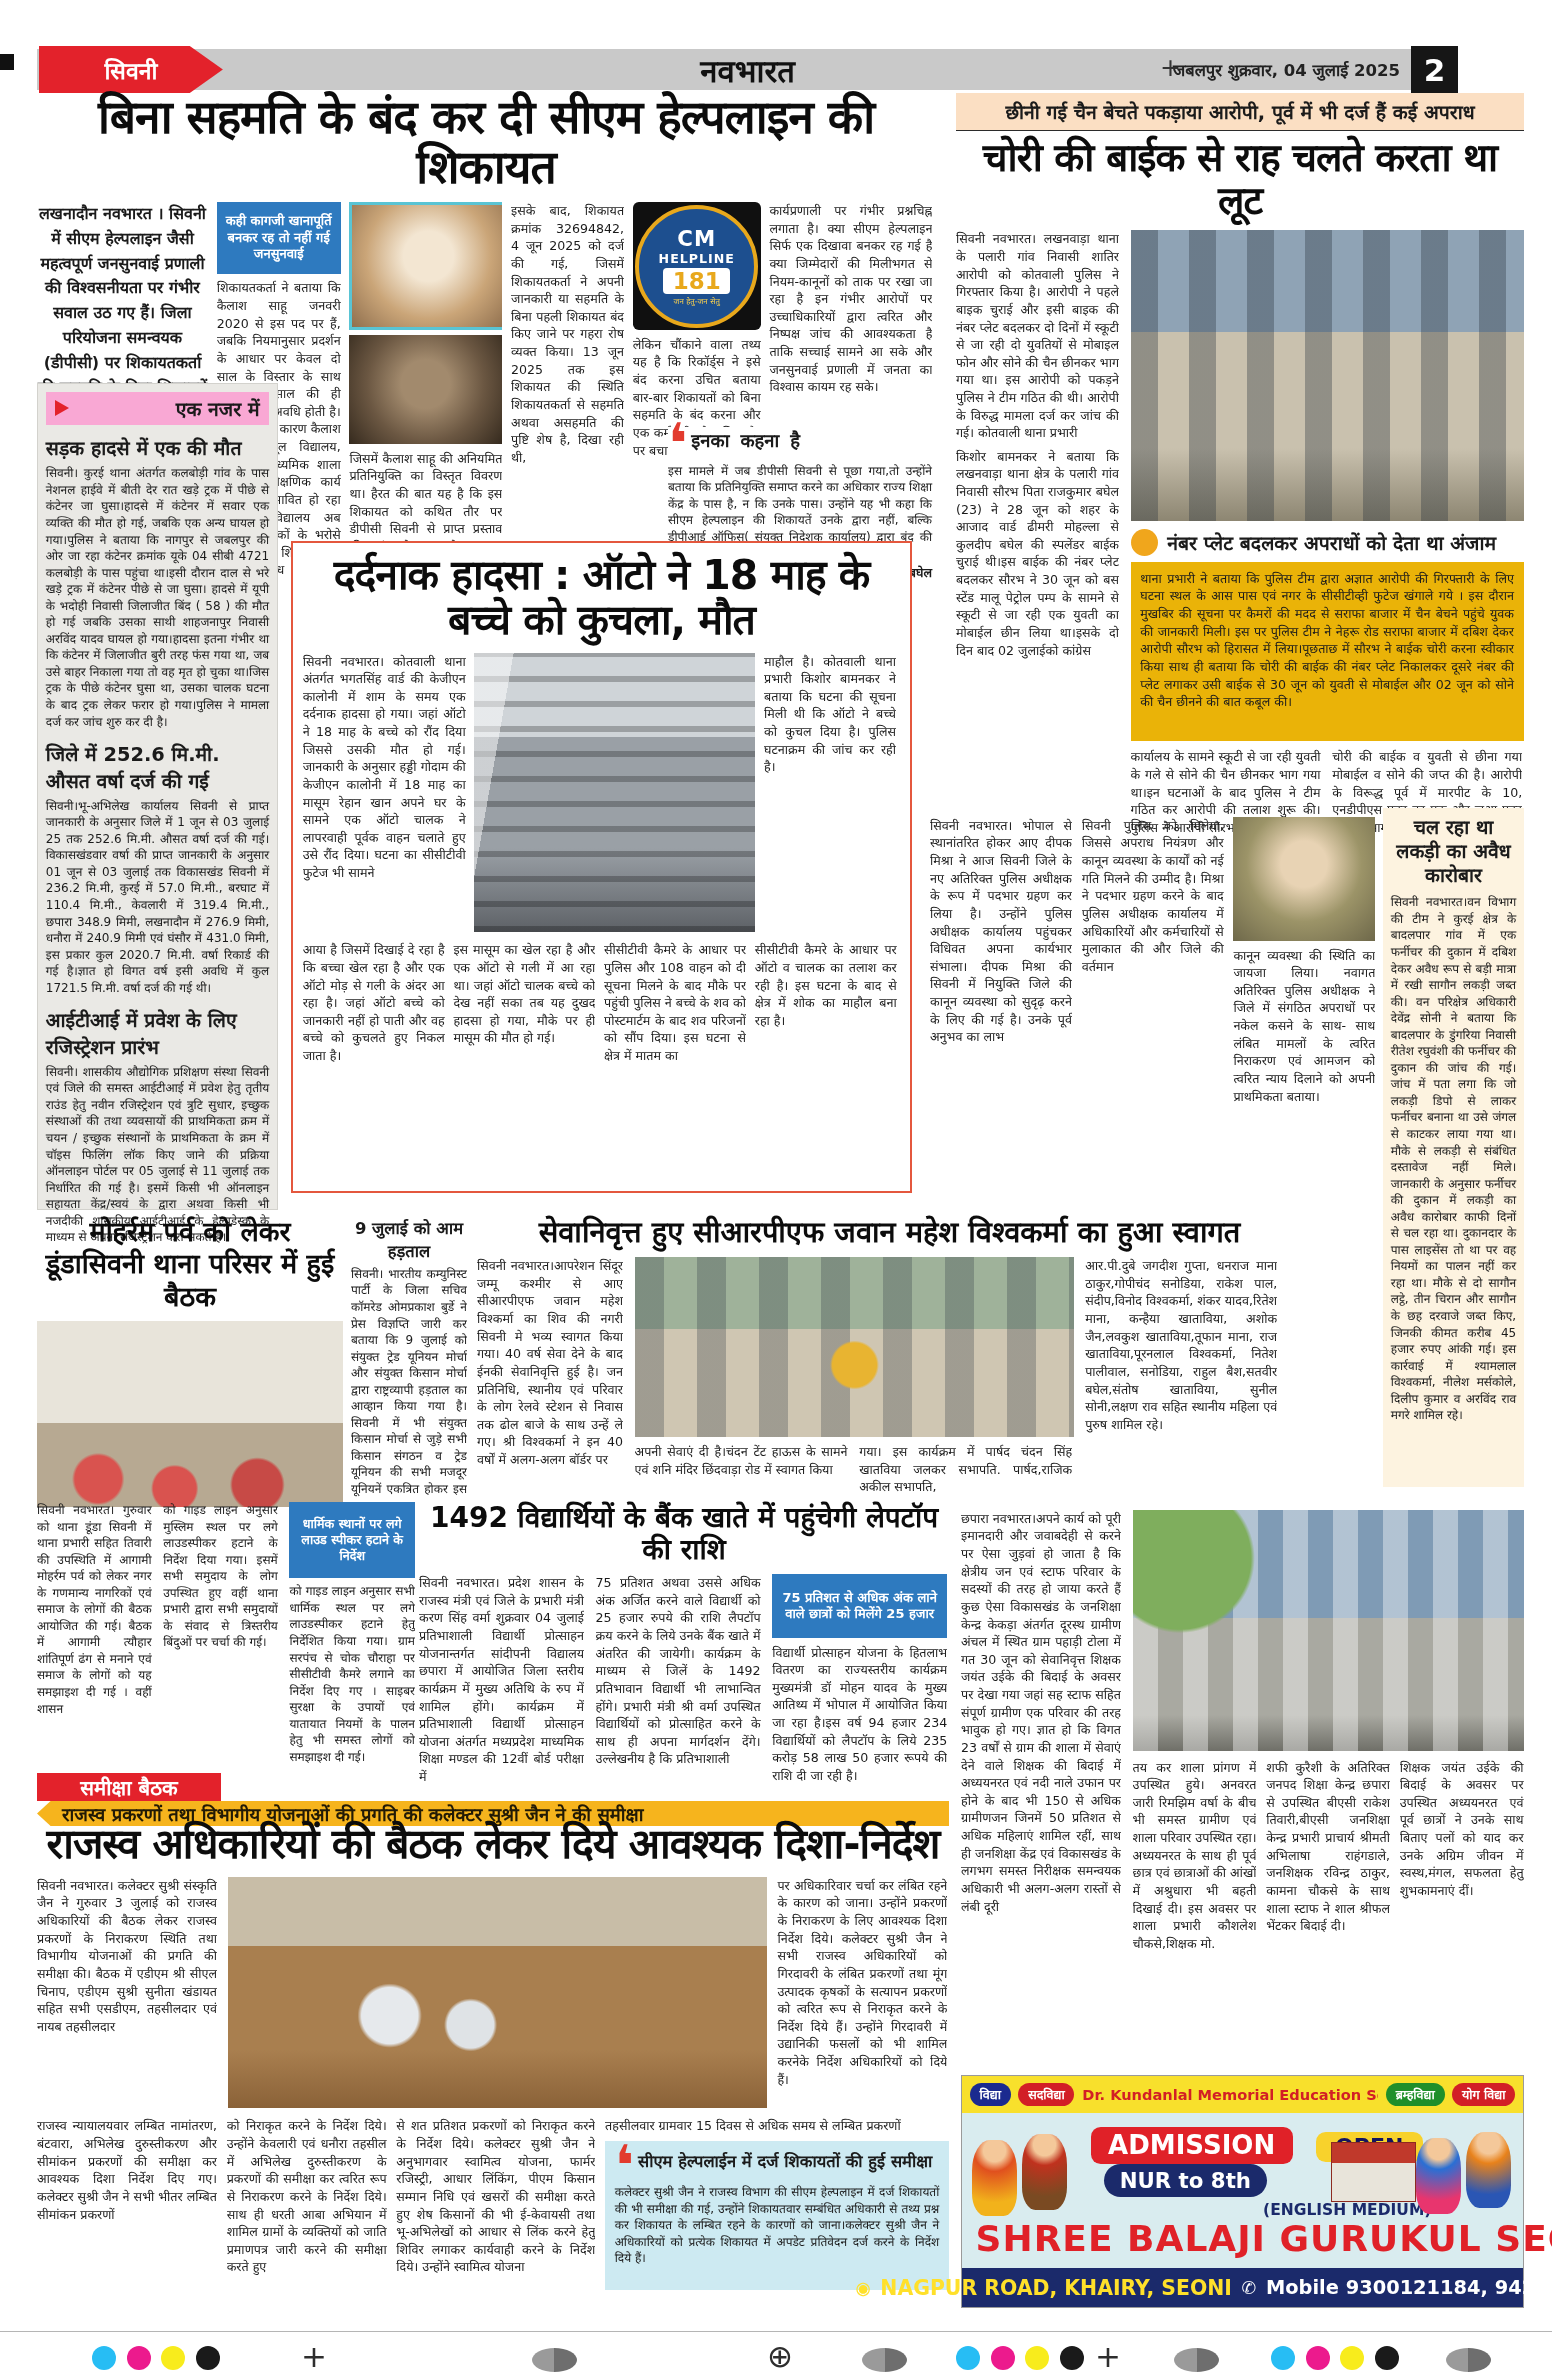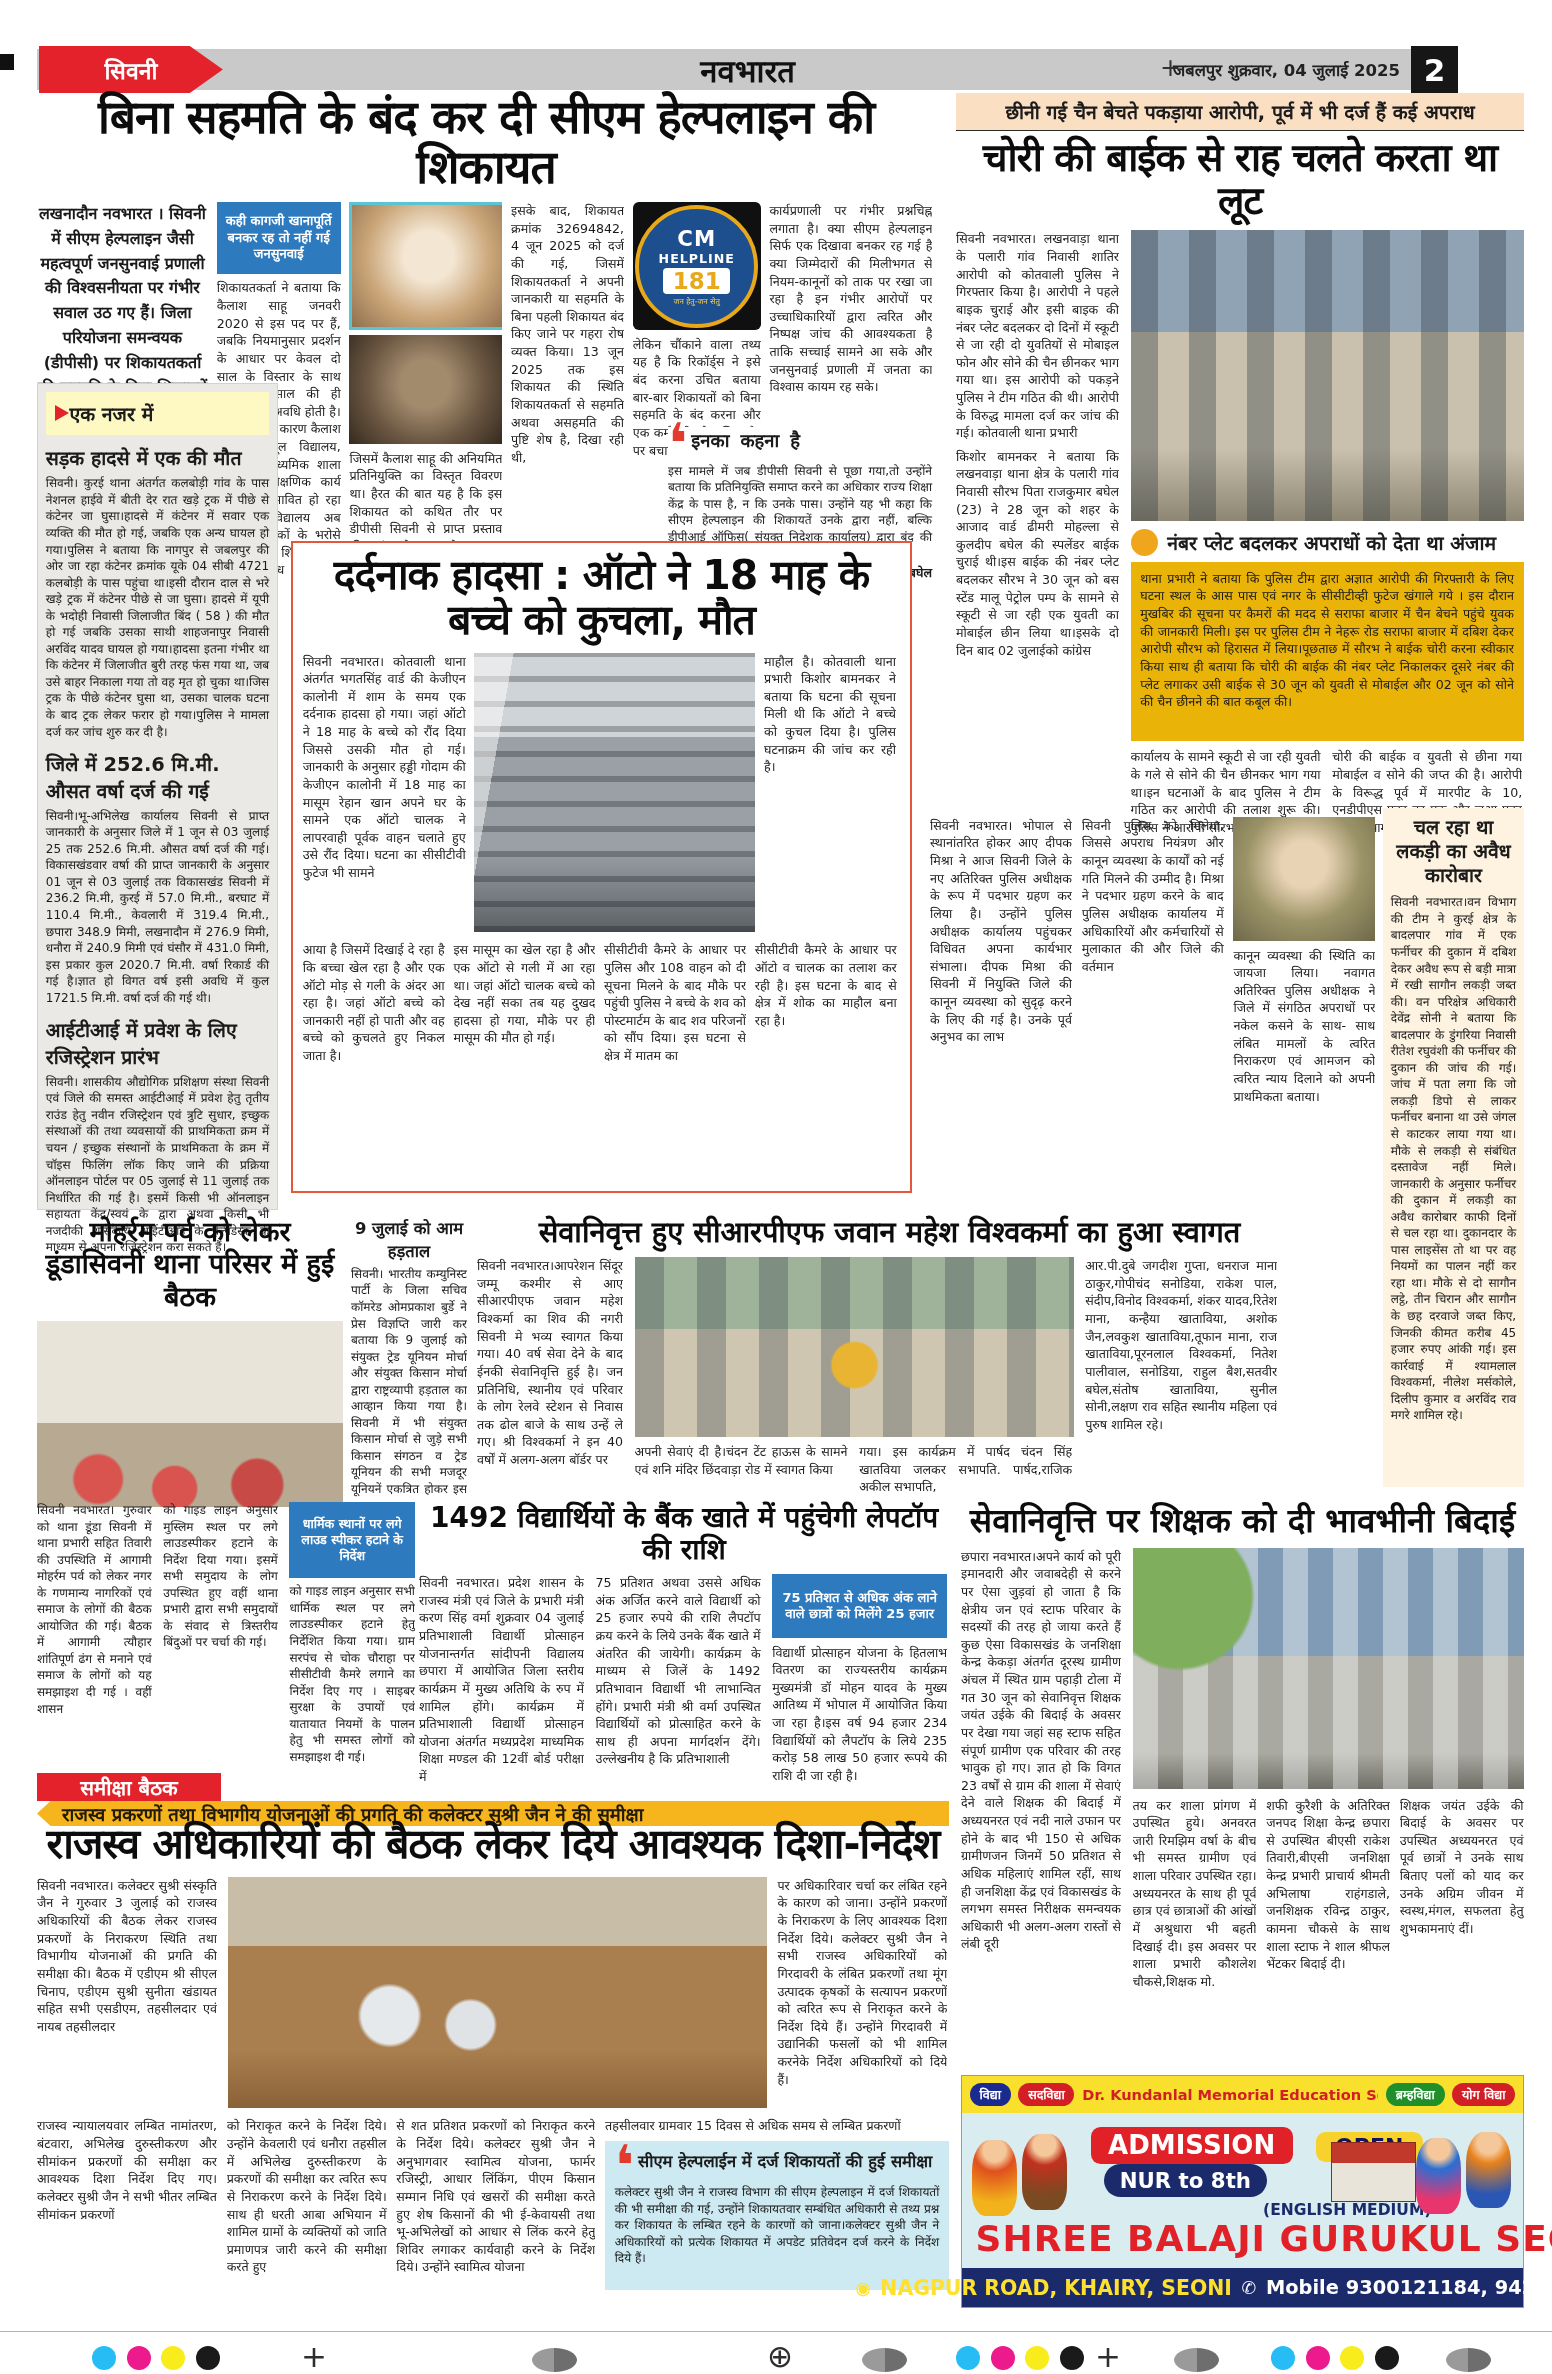--- a/index.html
+++ b/index.html
@@ -62,21 +62,21 @@
      radial-gradient(circle at 30% 60%,#e6e9ec 0 7%,rgba(0,0,0,0) 8%),
      radial-gradient(circle at 45% 64%,#dfe3e6 0 7%,rgba(0,0,0,0) 8%),
      linear-gradient(180deg,#c8bda7 0 30%,#a97f4f 30% 75%,#8a6238 100%);}
   
   .quotebox{background:#fff;}
   .quote-glyph{color:#e23b2e;font-size:56px;line-height:.6;font-weight:800;}
   .tealbox{background:#eab308;padding:7.8px 9.7px;}
   .peach{background:#fbdfc3;}
   .cream{background:#fdf3e0;}
   .glance{background:#eae9e5;border:1px solid #d3d2cd;}
-  .glance-head{background:#fef9c3;height:43px;display:flex;align-items:center;padding:0 9.7px;}
+  .glance-head{background:#f9a8d4;height:33px;display:flex;align-items:center;justify-content:space-between;padding:0 9.7px;}
   .tri{width:0;height:0;border-top:8.7px solid transparent;border-bottom:8.7px solid transparent;border-left:14.6px solid #e3222b;}
   .glance-title{font-size:19.4px;font-weight:800;}
   .g-item-title{font-size:19.4px;font-weight:800;margin:9.7px 0 3.9px 0;}
   .accident-box{border:2.9px solid #e4573d;background:#fff;padding:9.7px;}
   .review-label{background:#e3222b;color:#fff;font-size:20.4px;font-weight:800;
       display:flex;align-items:center;justify-content:center;width:184px;}
   .review-banner{background:#f6b41d;color:#221a05;font-size:18.4px;font-weight:700;display:flex;align-items:center;
       padding-left:25px;flex:1;clip-path:polygon(13.6px 0,100% 0,100% 100%,13.6px 100%,0 50%);}
   .subhead-line{display:flex;align-items:center;gap:9.7px;}
   .disc{width:27px;height:27px;border-radius:50%;background:#f0a61c;flex:none;}
@@ -286,21 +286,20 @@
       <p class="col t13 just" style="width:165px;height:215px;">सिवनी नवभारत।  प्रदेश शासन के राजस्व मंत्री एवं जिले के प्रभारी मंत्री करण सिंह वर्मा शुक्रवार 04 जुलाई प्रतिभाशाली विद्यार्थी प्रोत्साहन योजनान्तर्गत सांदीपनी विद्यालय छपारा में आयोजित जिला स्तरीय कार्यक्रम में मुख्य अतिथि के रुप में शामिल होंगे। कार्यक्रम में प्रतिभाशाली विद्यार्थी प्रोत्साहन योजना अंतर्गत मध्यप्रदेश माध्यमिक शिक्षा मण्डल की 12वीं बोर्ड परीक्षा में</p>
       <p class="col t13 just" style="width:165px;height:215px;">75 प्रतिशत अथवा उससे अधिक अंक अर्जित करने वाले विद्यार्थी को 25 हजार रुपये की राशि लैपटॉप क्रय करने के लिये उनके बैंक खाते में अंतरित की जायेगी। कार्यक्रम के माध्यम से जिलें के 1492 प्रतिभावान विद्यार्थी भी लाभान्वित होंगे। प्रभारी मंत्री श्री वर्मा उपस्थित विद्यार्थियों को प्रोत्साहित करने के साथ ही अपना मार्गदर्शन देंगे। उल्लेखनीय है कि प्रतिभाशाली</p>
       <div class="col" style="width:175px;">
         <div class="bluebox" style="height:52px;font-size:13px;line-height:1.25;">75 प्रतिशत से अधिक अंक लाने वाले छात्रों को मिलेंगे 25 हजार</div>
         <p class="t13 just" style="margin-top:5.8px;height:155px;overflow:hidden;">विद्यार्थी प्रोत्साहन योजना के हितलाभ वितरण का राज्यस्तरीय कार्यक्रम मुख्यमंत्री डॉ मोहन यादव के मुख्य आतिथ्य में भोपाल में आयोजित किया जा रहा है।इस वर्ष 94 हजार 234 विद्यार्थियों को लैपटॉप के लिये 235 करोड़ 58 लाख 50 हजार रूपये की राशि दी जा रही है।</p>
       </div>
     </div>
   </div>
 
   <div class="abs" style="left:961px;top:1502px;width:563px;height:565px;">
-    <div class="h-md" style="font-size:33px;">सेवानिवृत्ति पर शिक्षक को दी भावभीनी बिदाई</div>
     <div class="row" style="gap:11.6px;margin-top:7.8px;">
       <p class="col t13 just" style="width:160px;height:501px;">छपारा नवभारत।अपने कार्य को पूरी इमानदारी और जवाबदेही से करने पर ऐसा जुड़वां हो जाता है कि क्षेत्रीय जन एवं स्टाफ परिवार के सदस्यों की तरह हो जाया करते हैं  कुछ ऐसा विकासखंड के जनशिक्षा केन्द्र केकड़ा अंतर्गत दूरस्थ ग्रामीण अंचल में स्थित ग्राम पहाड़ी टोला में गत 30 जून को सेवानिवृत्त शिक्षक जयंत उईके की बिदाई के अवसर पर देखा गया जहां सह स्टाफ सहित संपूर्ण ग्रामीण एक परिवार की तरह भावुक हो गए। ज्ञात हो कि विगत 23 वर्षों से ग्राम की शाला में सेवाएं देने वाले शिक्षक की बिदाई में अध्ययनरत एवं नदी नाले उफान पर होने के बाद भी 150 से अधिक ग्रामीणजन जिनमें 50 प्रतिशत से अधिक महिलाएं शामिल रहीं, साथ ही जनशिक्षा केंद्र एवं विकासखंड के लगभग समस्त निरीक्षक समन्वयक अधिकारी भी अलग-अलग रास्तों से लंबी दूरी</p>
       <div class="col" style="width:391px;">
         <div class="ph ph-school" style="width:391px;height:241px;"></div>
         <div class="row" style="gap:9.7px;margin-top:7.8px;">
           <p class="col t13 just" style="width:124px;height:246px;">तय कर शाला प्रांगण में उपस्थित हुये। अनवरत जारी रिमझिम वर्षा के बीच भी समस्त ग्रामीण एवं शाला परिवार उपस्थित रहा। अध्ययनरत के साथ ही पूर्व छात्र एवं छात्राओं की आंखों में अश्रुधारा भी बहती दिखाई दी। इस अवसर पर शाला प्रभारी कौशलेश चौकसे,शिक्षक मो.</p>
           <p class="col t13 just" style="width:124px;height:246px;">शफी कुरैशी के अतिरिक्त जनपद शिक्षा केन्द्र छपारा से उपस्थित बीएसी राकेश तिवारी,बीएसी जनशिक्षा केन्द्र प्रभारी प्राचार्य श्रीमती अभिलाषा राहंगडाले, जनशिक्षक रविन्द्र ठाकुर, कामना चौकसे के साथ शाला स्टाफ ने शाल श्रीफल भेंटकर बिदाई दी।</p>
           <p class="col t13 just" style="width:124px;height:246px;">शिक्षक जयंत उईके की बिदाई के अवसर पर उपस्थित अध्ययनरत एवं पूर्व छात्रों ने उनके साथ बिताए पलों को याद कर उनके अग्रिम जीवन में स्वस्थ,मंगल, सफलता हेतु शुभकामनाएं दीं।</p>
         </div>
       </div>

